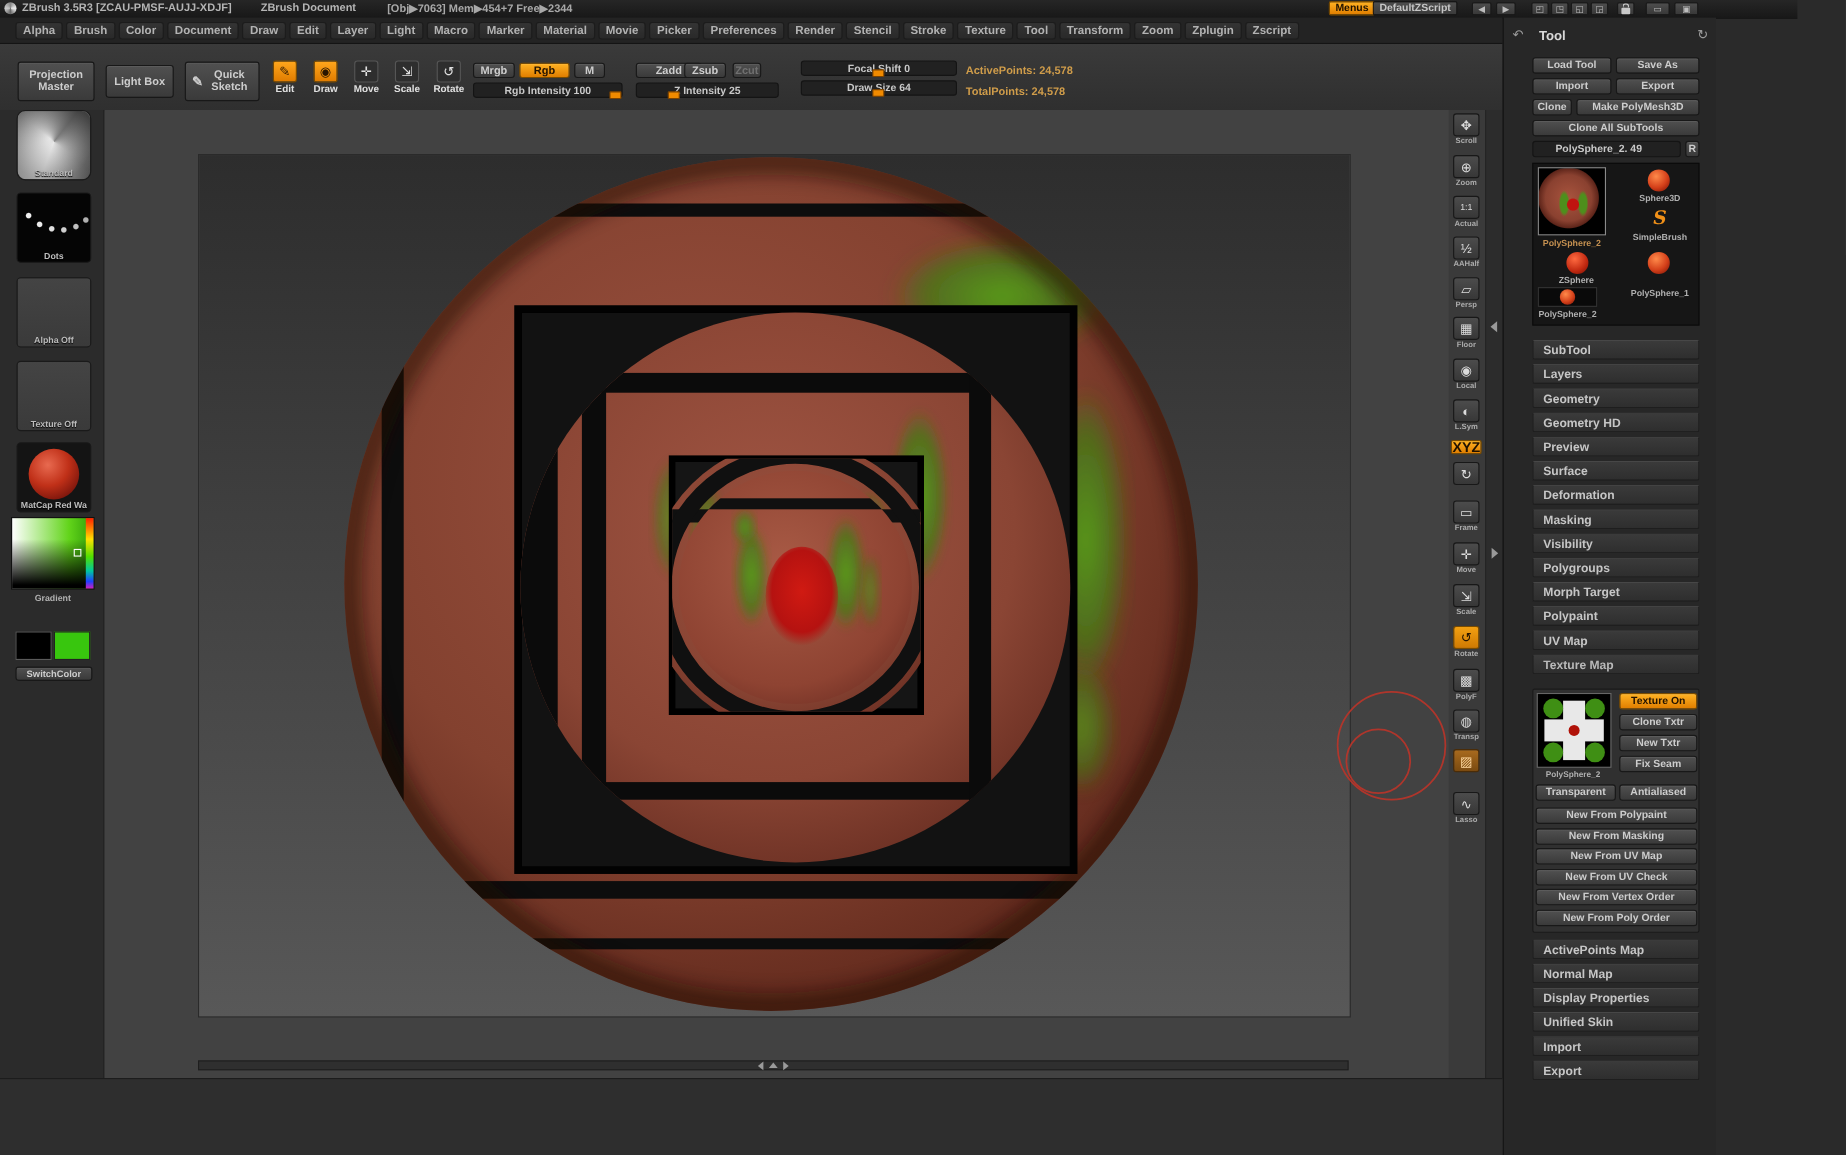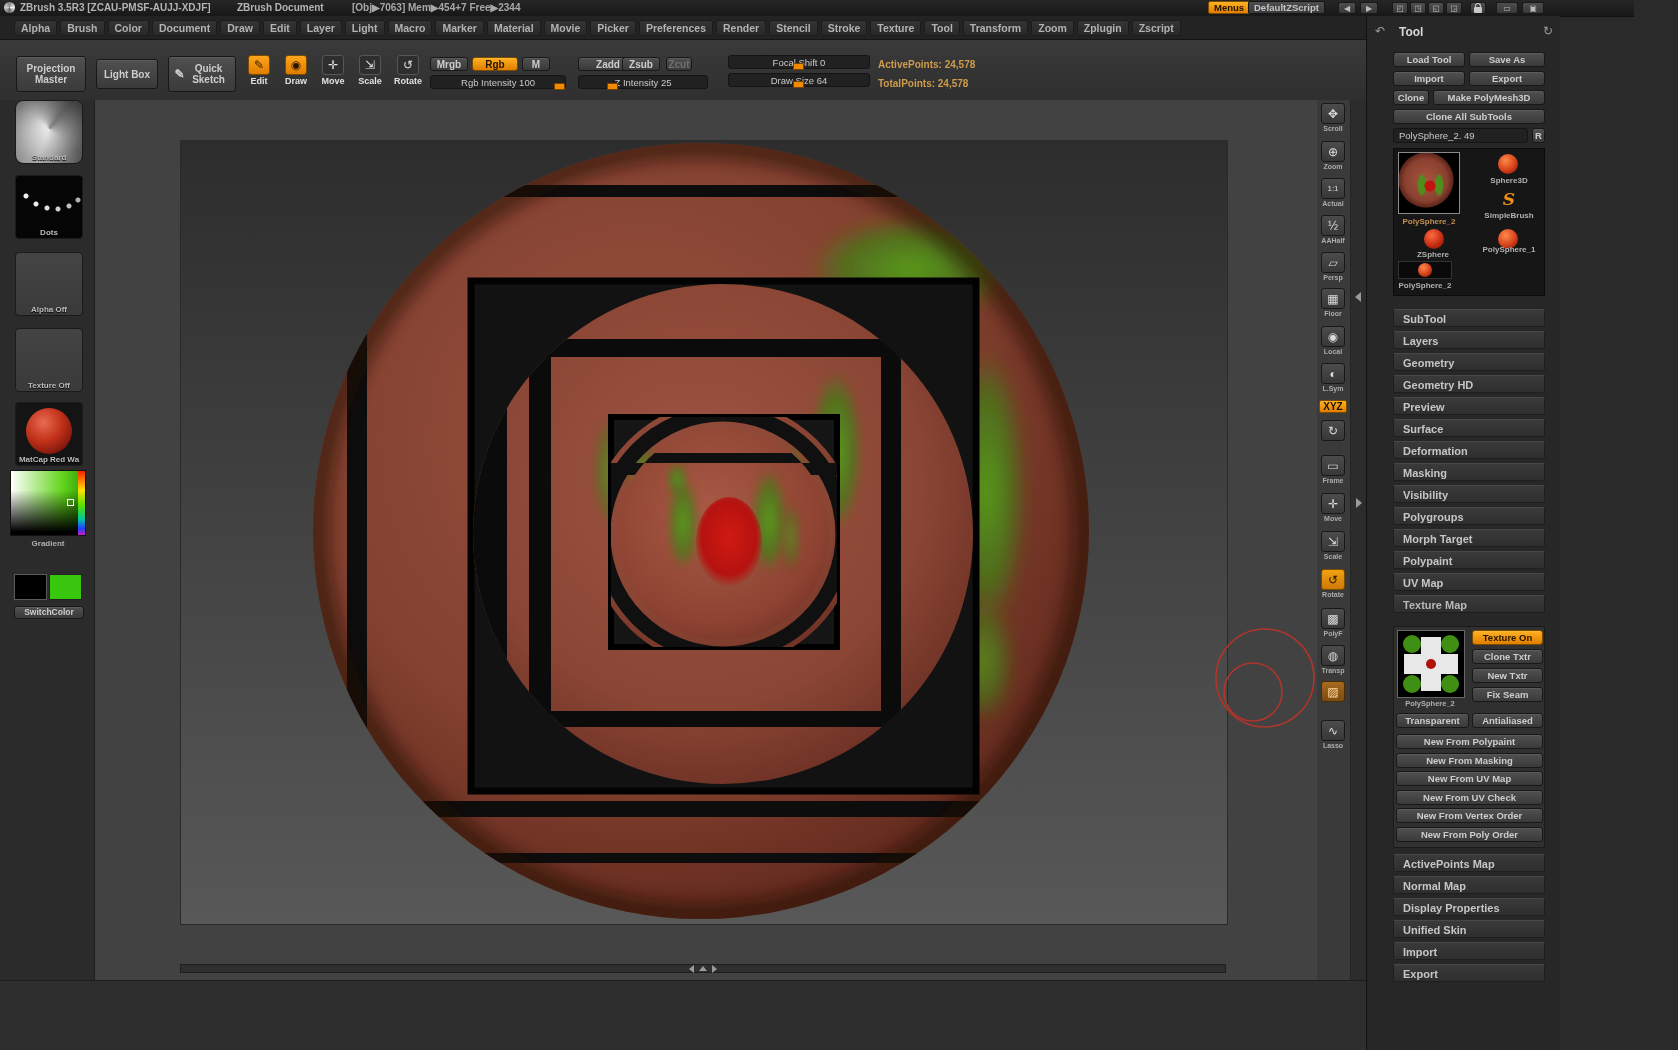--- a/index.html
+++ b/index.html
@@ -10,21 +10,21 @@
        color:#cdcdcd;font-size:10px;font-weight:bold;display:flex;align-items:center;justify-content:center;
        box-shadow:inset 0 1px 0 rgba(255,255,255,.07);box-sizing:border-box;text-align:center;line-height:11px}
   .btn.orange{background:linear-gradient(#ffb223,#e07e00);color:#231300;border-color:#7a4c00}
   .btn.dim{color:#707070}
   .pbtn{height:15px;font-size:9.5px}
   .chip{height:13px;padding:0 5px;font-size:9.5px;font-weight:bold;line-height:13px;border-radius:2px;
         border:1px solid #161616;background:linear-gradient(#4e4e4e,#3a3a3a);color:#c6c6c6;box-sizing:border-box;
         display:inline-flex;align-items:center;justify-content:center}
   .chip.orange{background:linear-gradient(#ffb223,#e07e00);color:#201200;border-color:#7a4c00}
   .slider{background:#212121;border:1px solid #141414;border-radius:3px;position:relative;color:#c9c9c9;
-          font-size:9.5px;font-weight:normal;display:flex;align-items:center;justify-content:center;box-sizing:border-box}
+          font-size:9.5px;font-weight:bold;display:flex;align-items:center;justify-content:center;box-sizing:border-box}
   .slider .mark{position:absolute;bottom:-2px;width:9px;height:5px;background:#f08a00;border-radius:1px;border:1px solid #7a4200}
   .section{height:18px;line-height:18px;padding-left:9px;font-size:11px;font-weight:bold;color:#c6c6c6;
            background:linear-gradient(#3a3a3a,#2e2e2e);border:1px solid #1e1e1e;border-top-color:#474747;
            border-radius:2px;box-sizing:border-box;margin-bottom:4px}
   .caption{font-size:8px;color:#b0b0b0;text-align:center;font-weight:bold}
   .tcap{position:absolute;bottom:1px;left:0;right:0;text-align:center;font-size:8px;font-weight:bold;color:#bcbcbc;text-shadow:0 1px 1px #000}
   .sphere{border-radius:50%;background:radial-gradient(circle at 38% 32%,#ff8a4a,#d4401a 55%,#8a1a08 90%)}
   
   .titlebar{position:absolute;left:0;top:0;width:1634px;height:16px;background:linear-gradient(#262626,#181818);border-bottom:1px solid #101010}
   .tbtext{position:absolute;top:2px;font-size:10px;font-weight:bold;color:#b4b4b4;white-space:nowrap}
@@ -368,21 +368,21 @@
     </div>
   <div class="shelfitem" style="top:226px">
       <div class="stile">◉</div>
       <div class="scap">Local</div>
     </div>
   <div class="shelfitem" style="top:263px">
       <div class="stile">◐</div>
       <div class="scap">L.Sym</div>
     </div>
   <div class="shelfitem" style="top:300px">
-      <div class="chip orange" style="width:28px;height:13px;padding:0;font-size:10px">XYZ</div>
+      <div class="chip orange" style="width:28px;height:13px;padding:0;font-size:13px">XYZ</div>
     </div>
   <div class="shelfitem" style="top:320px">
       <div class="stile">↻</div>
     </div>
   <div class="shelfitem" style="top:355px">
       <div class="stile">▭</div>
       <div class="scap">Frame</div>
     </div>
   <div class="shelfitem" style="top:393px">
       <div class="stile">✛</div>
@@ -433,21 +433,21 @@
       <div class="btn pbtn" style="width:76px">Export</div>
     </div>
     <div class="row2">
       <div class="btn pbtn" style="width:36px">Clone</div>
       <div class="btn pbtn" style="width:112px">Make PolyMesh3D</div>
     </div>
     <div class="row2">
       <div class="btn pbtn" style="width:152px">Clone All SubTools</div>
     </div>
     <div class="row2" style="margin-bottom:0">
-      <div class="slider" style="width:135px;height:15px;justify-content:flex-start;padding-left:5px">
+      <div class="slider" style="width:135px;height:15px;justify-content:flex-start;padding-left:20px">
         <span>PolySphere_2. 49</span>
       </div>
       <div class="btn pbtn" style="width:13px">R</div>
     </div>
 
     <div class="thumbarea">
       <div style="position:absolute;left:4px;top:3px;width:62px;height:62px;border:1px solid #8a8a8a;box-sizing:border-box;background:
            radial-gradient(circle 6px at 31px 33px, #c01410 0 5px, transparent 6px),
            radial-gradient(ellipse 5px 12px at 23px 32px, #4e8f1c 0 70%, transparent 100%),
            radial-gradient(ellipse 5px 12px at 40px 32px, #4e8f1c 0 70%, transparent 100%),
@@ -457,21 +457,21 @@
       <div class="sphere" style="position:absolute;left:104px;top:5px;width:20px;height:20px"></div>
       <div class="caption" style="position:absolute;left:84px;top:27px;width:62px">Sphere3D</div>
 
       <div style="position:absolute;left:106px;top:40px;width:18px;height:20px;color:#f09018;font-family:'DejaVu Serif',serif;font-style:italic;font-weight:bold;font-size:17px;text-align:center">S</div>
       <div class="caption" style="position:absolute;left:84px;top:62px;width:62px">SimpleBrush</div>
 
       <div class="sphere" style="position:absolute;left:30px;top:80px;width:20px;height:20px;background:radial-gradient(circle at 38% 32%,#ff6a40,#c02810 60%,#701004)"></div>
       <div class="caption" style="position:absolute;left:8px;top:101px;width:62px">ZSphere</div>
 
       <div class="sphere" style="position:absolute;left:104px;top:80px;width:20px;height:20px"></div>
-      <div class="caption" style="position:absolute;left:84px;top:96px;width:62px">PolySphere_1</div>
+      <div class="caption" style="position:absolute;left:84px;top:113px;width:62px">PolySphere_1</div>
 
       <div style="position:absolute;left:4px;top:112px;width:54px;height:18px;background:#0a0a0a;border:1px solid #333;box-sizing:border-box">
         <div class="sphere" style="position:absolute;left:19px;top:1px;width:14px;height:14px"></div>
       </div>
       <div class="caption" style="position:absolute;left:0;top:132px;width:62px">PolySphere_2</div>
     </div>
 
     <div class="section">SubTool</div>
     <div class="section">Layers</div>
     <div class="section">Geometry</div>

